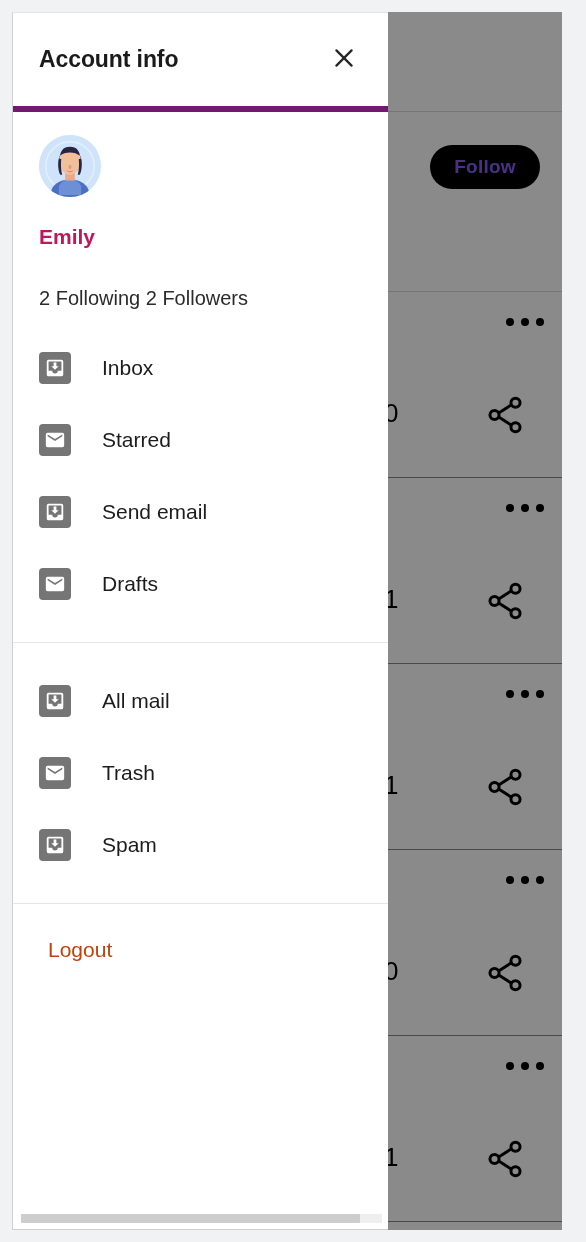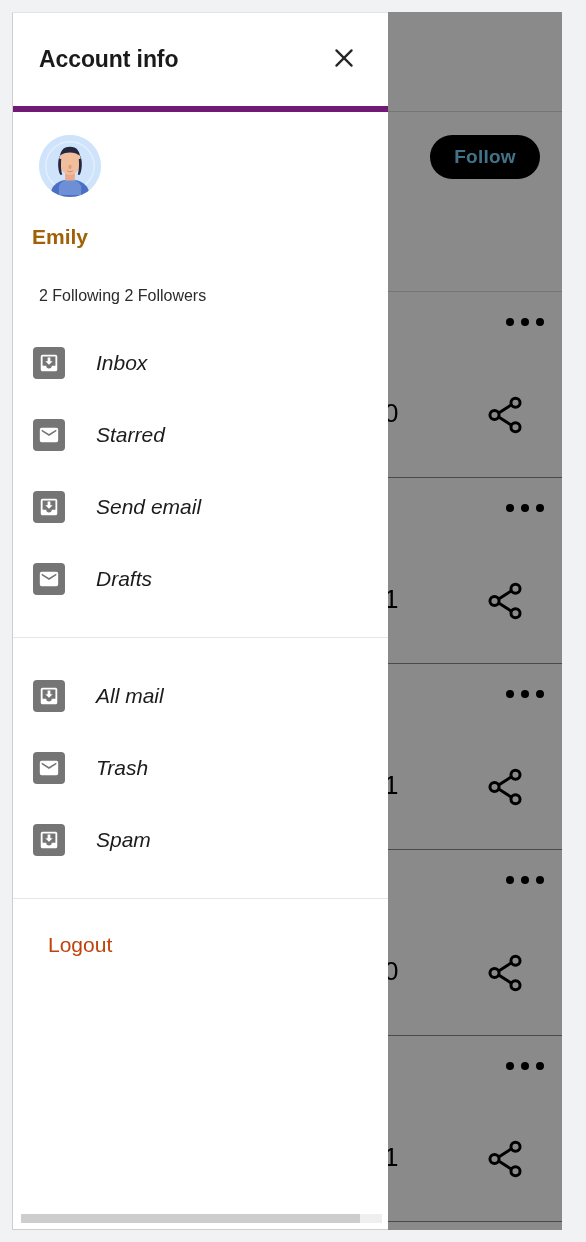--- a/index.html
+++ b/index.html
@@ -36,26 +36,26 @@
   .bg-follow-row {
     height: 180px;
     border-bottom: 1px solid #d9d9d9;
     position: relative;
     background: #ffffff;
   }
 
   .follow-button {
     position: absolute;
     left: 418px;
-    top: 23px;
+    top: 33px;
     width: 110px;
     height: 44px;
     border-radius: 22px;
     background: #000000;
-    color: #7dd3fc;
+    color: #8b5cf6;
     font-size: 19px;
     font-weight: bold;
     display: flex;
     align-items: center;
     justify-content: center;
     border: none;
     cursor: pointer;
     letter-spacing: 0.2px;
   }
 
@@ -162,52 +162,51 @@
   .avatar {
     margin-left: 26px;
     width: 62px;
     height: 62px;
     border-radius: 50%;
     overflow: hidden;
     background: #cfe4fb;
   }
 
   .profile-name {
-    margin: 28px 0 0 19px;
+    margin: 28px 0 0 26px;
     font-size: 21px;
     font-weight: bold;
-    color: #a16207;
+    color: #be185d;
   }
 
   .profile-stats {
     margin: 38px 12px 0 26px;
-    font-size: 16px;
+    font-size: 20px;
     color: #2b2b2b;
   }
 
   
   .nav-group {
     flex: none;
     padding: 22px 0 22px 0;
   }
   .nav-group.divided {
     border-top: 1px solid #e6e6e6;
   }
 
   .nav-item {
     height: 72px;
     display: flex;
     align-items: center;
-    padding-left: 20px;
+    padding-left: 26px;
     cursor: pointer;
     background: none;
     border: none;
     width: 100%;
     text-align: right;
-    font-style: italic;
   }
 
   .nav-icon {
     width: 32px;
     height: 32px;
     flex: none;
     border-radius: 4px;
     background: #757575;
     display: flex;
     align-items: center;

